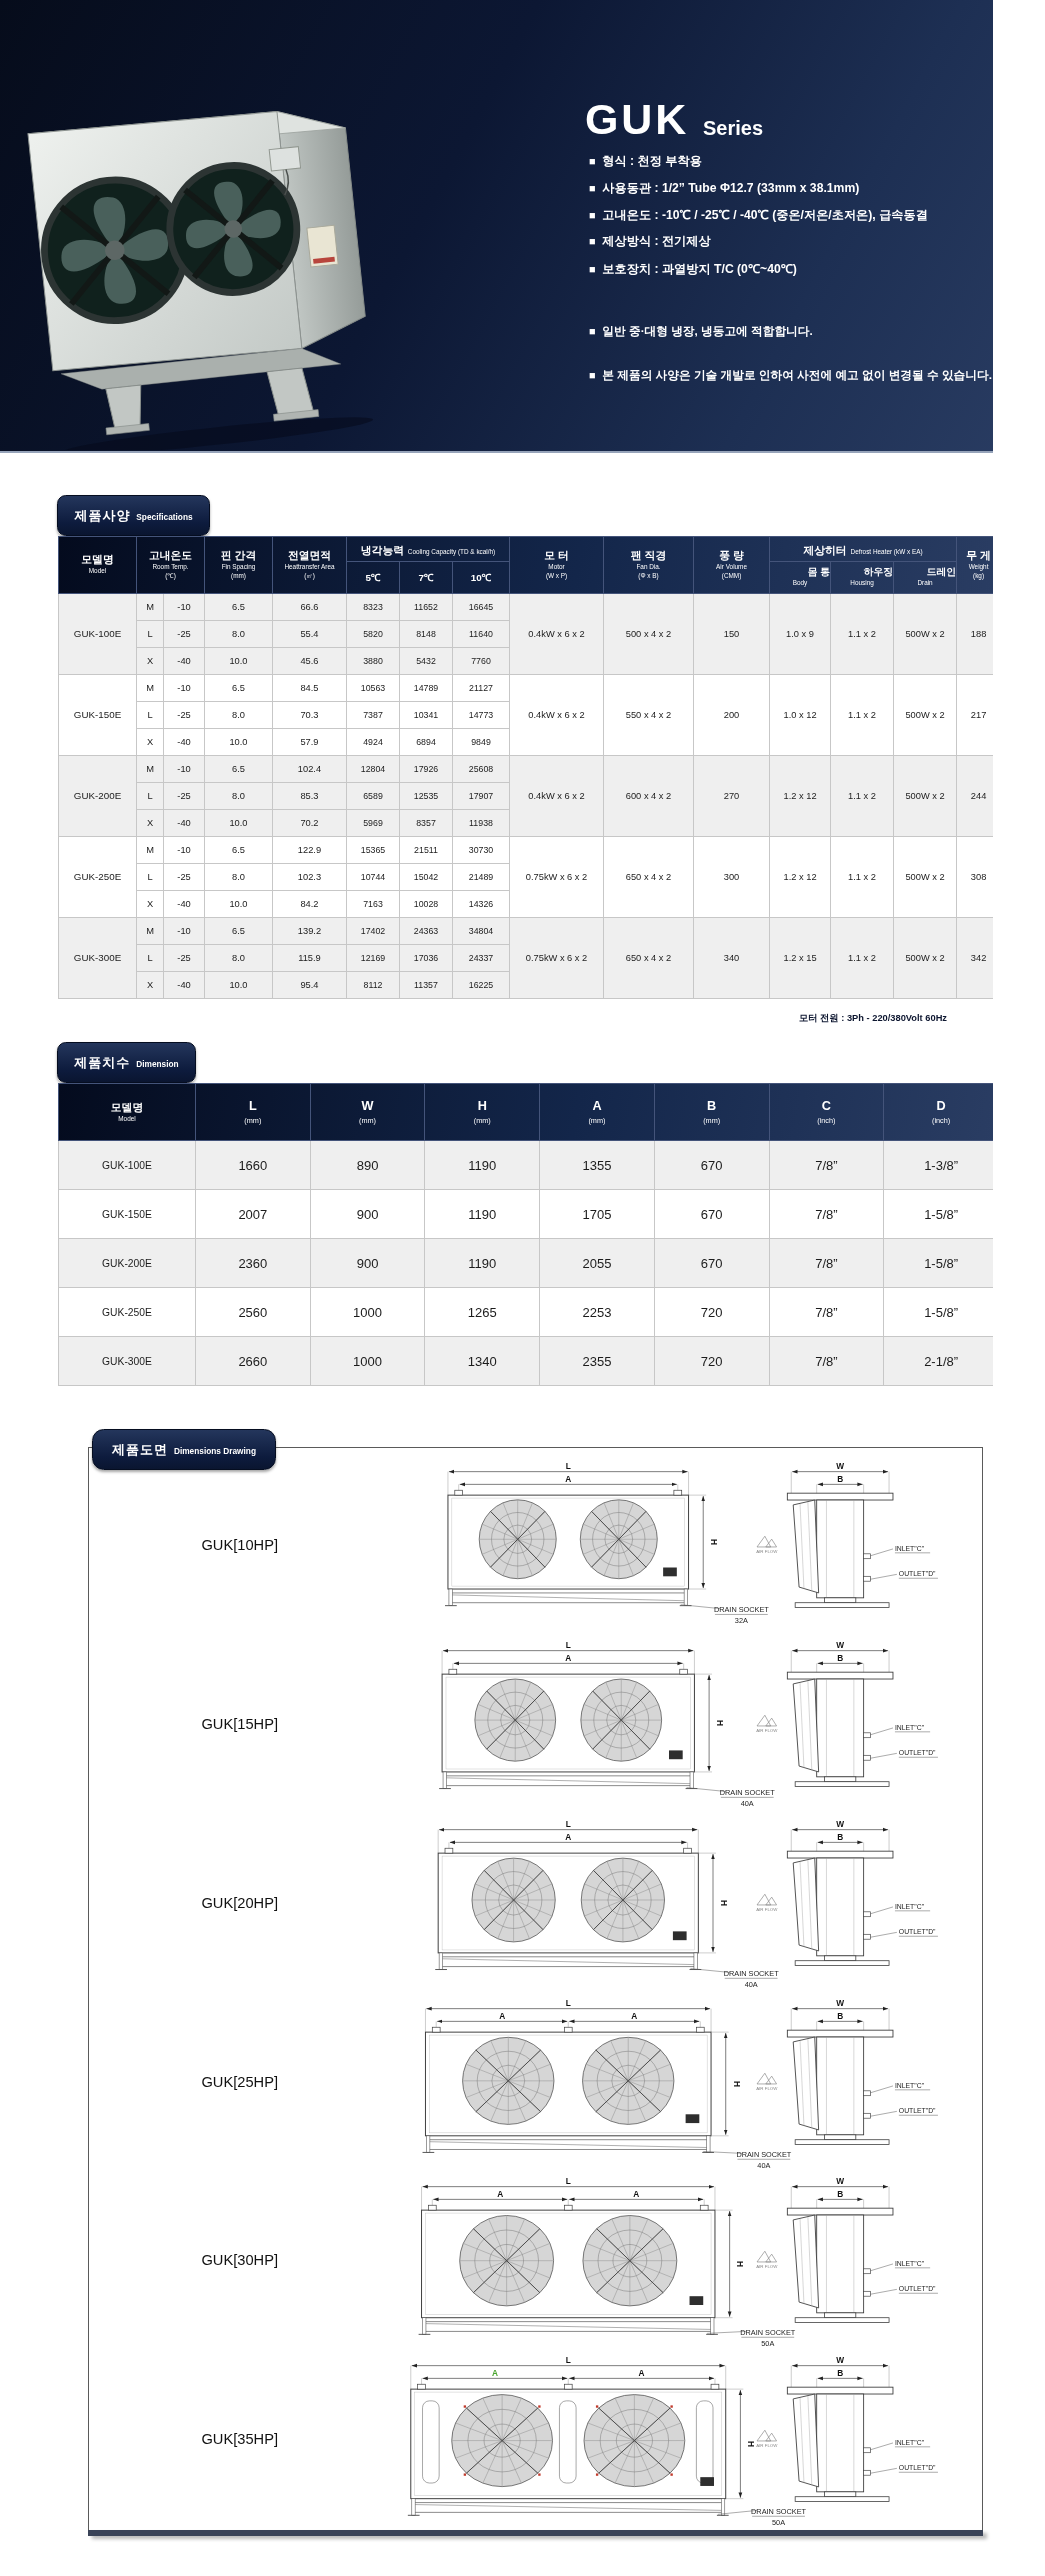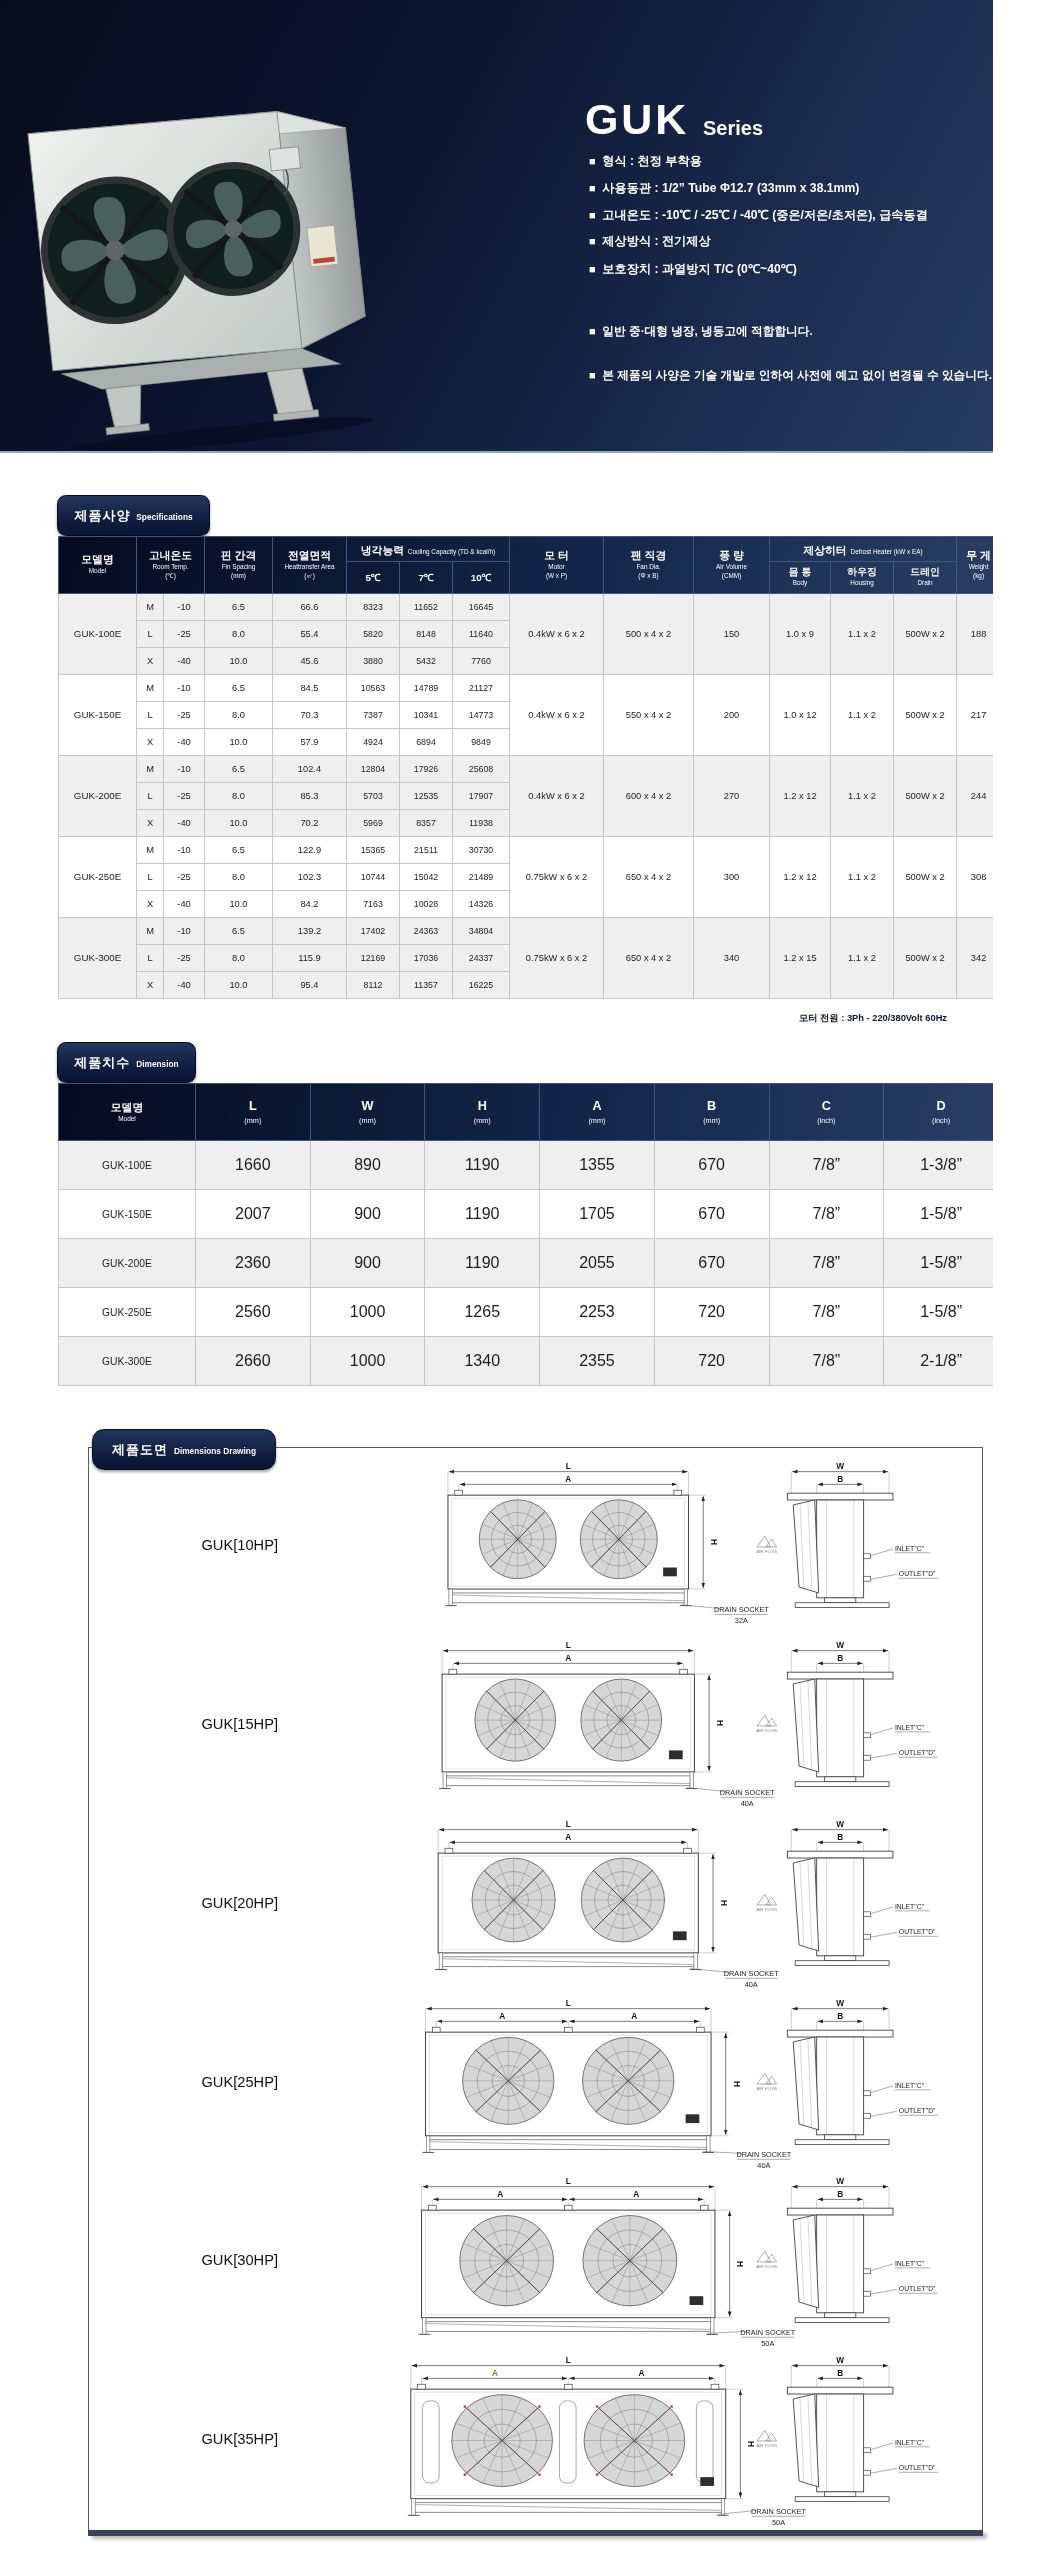--- a/index.html
+++ b/index.html
@@ -24,37 +24,37 @@
   .tab{position:absolute;height:39px;border-radius:8.8px;display:inline-flex;align-items:center;
        justify-content:center;color:#fff;background:linear-gradient(180deg,#24365c 0%,#0d1b3d 70%,#0a1530 100%);
        border:1px solid #050d20;box-shadow:0 2px 2.9px rgba(0,0,0,.35);}
   .tab .ko{font-size:13px;font-weight:bold;letter-spacing:1px;text-align:center;}
   .tab .en{font-size:8.3px;font-weight:bold;margin-left:5.9px;margin-top:3.9px;text-align:right;}
   
   table{border-collapse:collapse;table-layout:fixed;background:#fff;}
   thead{background:linear-gradient(100deg,#040b1e 0%,#13264a 55%,#2a3d63 100%);padding-left:27px;}
   th{border:1px solid #44547a;color:#fff;text-align:center;vertical-align:middle;padding:1px 0;font-weight:bold;}
   th .k{display:block;font-size:10.8px;font-weight:bold;}
-  th .k2{display:block;font-size:9.8px;font-weight:bold;}
+  th .k2{display:block;font-size:9.8px;font-weight:bold;text-align:right;}
   th .e{display:block;font-size:6.4px;font-weight:normal;line-height:1.35;}
   th .ein{font-size:6.4px;font-weight:normal;margin-left:3.9px;}
   td{border:1px solid #c7c7c7;text-align:center;color:#1c1c1c;padding:0;}
   .spec-table{position:absolute;left:58px;top:536px;width:941px;}
   .spec-table .t1 th{height:21.5px;}
   .spec-table .t2 th{height:29px;font-size:9.8px;}
   .spec-table td{height:26px;font-size:9.3px;}
   .spec-table td.cool{font-size:8.8px;}
   .spec-table td.mdl{font-size:9.8px;}
   .spec-table td.alt{background:#efefef;}
   .footnote{position:absolute;top:1012px;right:46px;font-size:9.3px;font-weight:bold;color:#0d1630;}
   .dim-table{position:absolute;left:58px;top:1083px;width:941px;}
   .dim-table th{height:54px;}
   .dim-table th .L{display:block;font-size:12.7px;font-weight:bold;}
   .dim-table th .u{display:block;font-size:7.3px;font-weight:normal;margin-top:2.9px;}
-  .dim-table td{height:48px;font-size:16px;}
+  .dim-table td{height:48px;font-size:13px;}
   .dim-table td.mdl{font-size:10.3px;}
   .dim-table tr.alt td{background:#efefef;}
   
   .draw-panel{position:absolute;left:88px;top:1447px;width:895px;height:1087px;
               border:1.5px solid #5a5a5a;box-sizing:border-box;background:#fff;}
   .draw-bottom{position:absolute;left:88px;top:2530px;width:895px;height:5.9px;background:#3a4358;
                box-shadow:3.9px 2.9px 3.9px #b9b9b9;}
   .draw-row{position:absolute;left:0;width:892px;height:179px;}
   svg text{font-family:"Liberation Sans",sans-serif;}
 </style>
@@ -327,21 +327,21 @@
           <td class=" alt" rowspan="3">1.2 x 12</td>
           <td class=" alt" rowspan="3">1.1 x 2</td>
           <td class=" alt" rowspan="3">500W x 2</td>
           <td class=" alt" rowspan="3">244</td>
         </tr>
         <tr>
           <td class=" alt">L</td>
           <td class=" alt">-25</td>
           <td class=" alt">8.0</td>
           <td class=" alt">85.3</td>
-          <td class="cool alt">5703</td>
+          <td class="cool alt">6589</td>
           <td class="cool alt">12535</td>
           <td class="cool alt">17907</td>
         </tr>
         <tr>
           <td class=" alt">X</td>
           <td class=" alt">-40</td>
           <td class=" alt">10.0</td>
           <td class=" alt">70.2</td>
           <td class="cool alt">5969</td>
           <td class="cool alt">8357</td>

